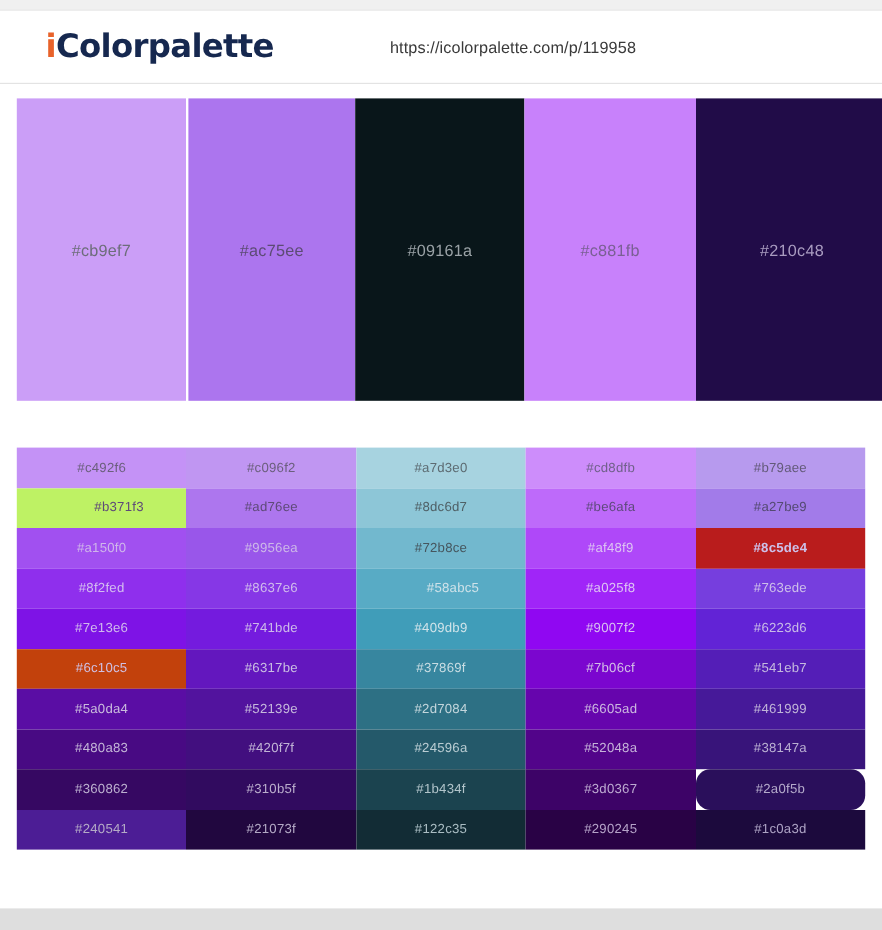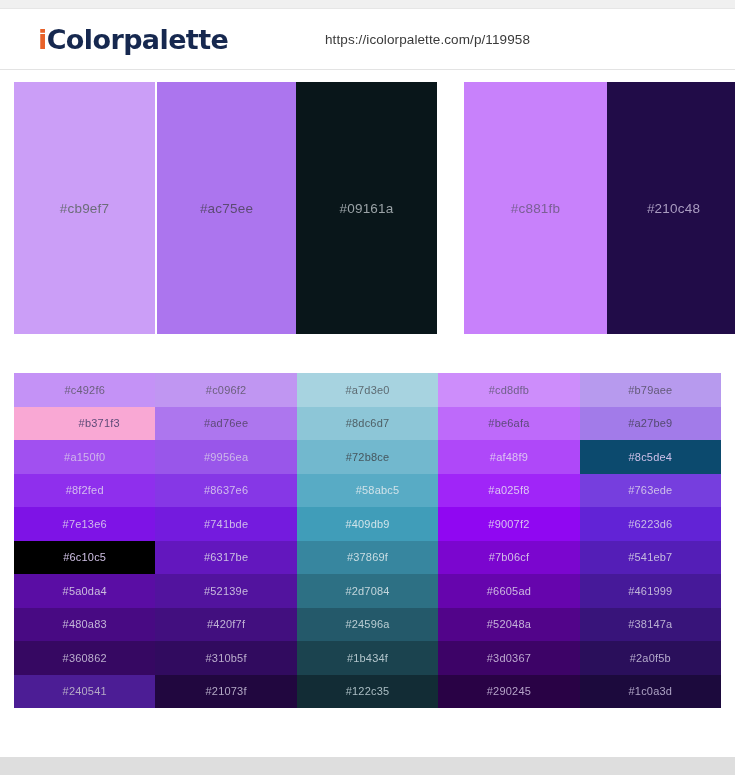--- a/index.html
+++ b/index.html
@@ -131,36 +131,36 @@
   <div class="hero-swatch" style="flex: 0 0 141px; background: rgb(203, 158, 247);">
     <span class="hex" style="color: rgb(109, 109, 122);">#cb9ef7</span>
   </div>
   <div class="hero-gap"></div>
   <div class="hero-swatch" style="flex: 0 0 139px; background: rgb(172, 117, 238);">
     <span class="hex" style="color: rgb(92, 75, 116);">#ac75ee</span>
   </div>
   <div class="hero-swatch" style="flex: 0 0 141px; background: rgb(9, 22, 26);">
     <span class="hex" style="color: rgb(154, 162, 166);">#09161a</span>
   </div>
-  <div class="hero-swatch" style="flex: 0 0 143px; background: rgb(200, 129, 251); margin-left: 27px;">
+  <div class="hero-swatch" style="flex: 0 0 143px; background: rgb(200, 129, 251);">
     <span class="hex" style="color: rgb(122, 95, 148);">#c881fb</span>
   </div>
   <div class="hero-swatch" style="flex: 1 1 auto; background: rgb(33, 12, 72);">
     <span class="hex" style="color: rgb(169, 156, 192);">#210c48</span>
   </div>
 </div>
 
 <div class="grid">
   <div class="grid-col">
     <div class="grid-cell" style="background: rgb(196, 146, 246); color: rgb(107, 95, 125);">#c492f6</div>
-    <div class="grid-cell" style="background: #f9a8d4; color: rgb(94, 74, 120); padding-left: 29px;">#b371f3</div>
+    <div class="grid-cell" style="background: #bef264; color: rgb(94, 74, 120); padding-left: 29px;">#b371f3</div>
     <div class="grid-cell" style="background: rgb(161, 80, 240); color: rgb(207, 181, 234);">#a150f0</div>
     <div class="grid-cell" style="background: rgb(143, 47, 237); color: rgb(211, 188, 239);">#8f2fed</div>
     <div class="grid-cell" style="background: rgb(126, 19, 230); color: rgb(208, 185, 236);">#7e13e6</div>
-    <div class="grid-cell" style="background: #000000; color: rgb(207, 192, 228);">#6c10c5</div>
+    <div class="grid-cell" style="background: #c2410c; color: rgb(207, 192, 228);">#6c10c5</div>
     <div class="grid-cell" style="background: rgb(90, 13, 164); color: rgb(202, 188, 221);">#5a0da4</div>
     <div class="grid-cell" style="background: rgb(72, 10, 131); color: rgb(195, 181, 215); text-align: center;">#480a83</div>
     <div class="grid-cell" style="background: rgb(54, 8, 98); color: rgb(188, 176, 207);">#360862</div>
     <div class="grid-cell" style="background: #4c1d95; color: rgb(180, 170, 198);">#240541</div>
   </div>
   <div class="grid-col">
     <div class="grid-cell" style="background: rgb(192, 150, 242); color: rgb(107, 95, 125);">#c096f2</div>
     <div class="grid-cell" style="background: rgb(173, 118, 238); color: rgb(94, 74, 120);">#ad76ee</div>
     <div class="grid-cell" style="background: rgb(153, 86, 234); color: rgb(205, 184, 232);">#9956ea</div>
     <div class="grid-cell" style="background: rgb(134, 55, 230); color: rgb(208, 187, 236);">#8637e6</div>
@@ -191,24 +191,24 @@
     <div class="grid-cell" style="background: rgb(144, 7, 242); color: rgb(216, 191, 240);">#9007f2</div>
     <div class="grid-cell" style="background: rgb(123, 6, 207); color: rgb(210, 190, 230);">#7b06cf</div>
     <div class="grid-cell" style="background: rgb(102, 5, 173); color: rgb(204, 184, 224);">#6605ad</div>
     <div class="grid-cell" style="background: rgb(82, 4, 138); color: rgb(197, 178, 217);">#52048a</div>
     <div class="grid-cell" style="background: rgb(61, 3, 103); color: rgb(189, 170, 209);">#3d0367</div>
     <div class="grid-cell" style="background: rgb(41, 2, 69); color: rgb(181, 163, 200);">#290245</div>
   </div>
   <div class="grid-col">
     <div class="grid-cell" style="background: rgb(183, 154, 238); color: rgb(99, 90, 121);">#b79aee</div>
     <div class="grid-cell" style="background: rgb(162, 123, 233); color: rgb(84, 74, 114);">#a27be9</div>
-    <div class="grid-cell" style="background: #0c4a6e; color: rgb(205, 192, 233);">#8c5de4</div>
+    <div class="grid-cell" style="background: #b91c1c; color: rgb(205, 192, 233); font-weight: bold;">#8c5de4</div>
     <div class="grid-cell" style="background: rgb(118, 62, 222); color: rgb(205, 191, 233);">#763ede</div>
     <div class="grid-cell" style="background: rgb(98, 35, 214); color: rgb(200, 187, 230);">#6223d6</div>
     <div class="grid-cell" style="background: rgb(84, 30, 183); color: rgb(197, 186, 222);">#541eb7</div>
     <div class="grid-cell" style="background: rgb(70, 25, 153); color: rgb(192, 181, 216);">#461999</div>
     <div class="grid-cell" style="background: rgb(56, 20, 122); color: rgb(186, 176, 210);">#38147a</div>
-    <div class="grid-cell" style="background: rgb(42, 15, 91); color: rgb(180, 170, 203);">#2a0f5b</div>
+    <div class="grid-cell" style="background: rgb(42, 15, 91); color: rgb(180, 170, 203); border-radius: 12px;">#2a0f5b</div>
     <div class="grid-cell" style="background: rgb(28, 10, 61); color: rgb(173, 163, 196);">#1c0a3d</div>
   </div>
 </div>
 
 <div class="footer-bar"></div>
 
 </body></html>

